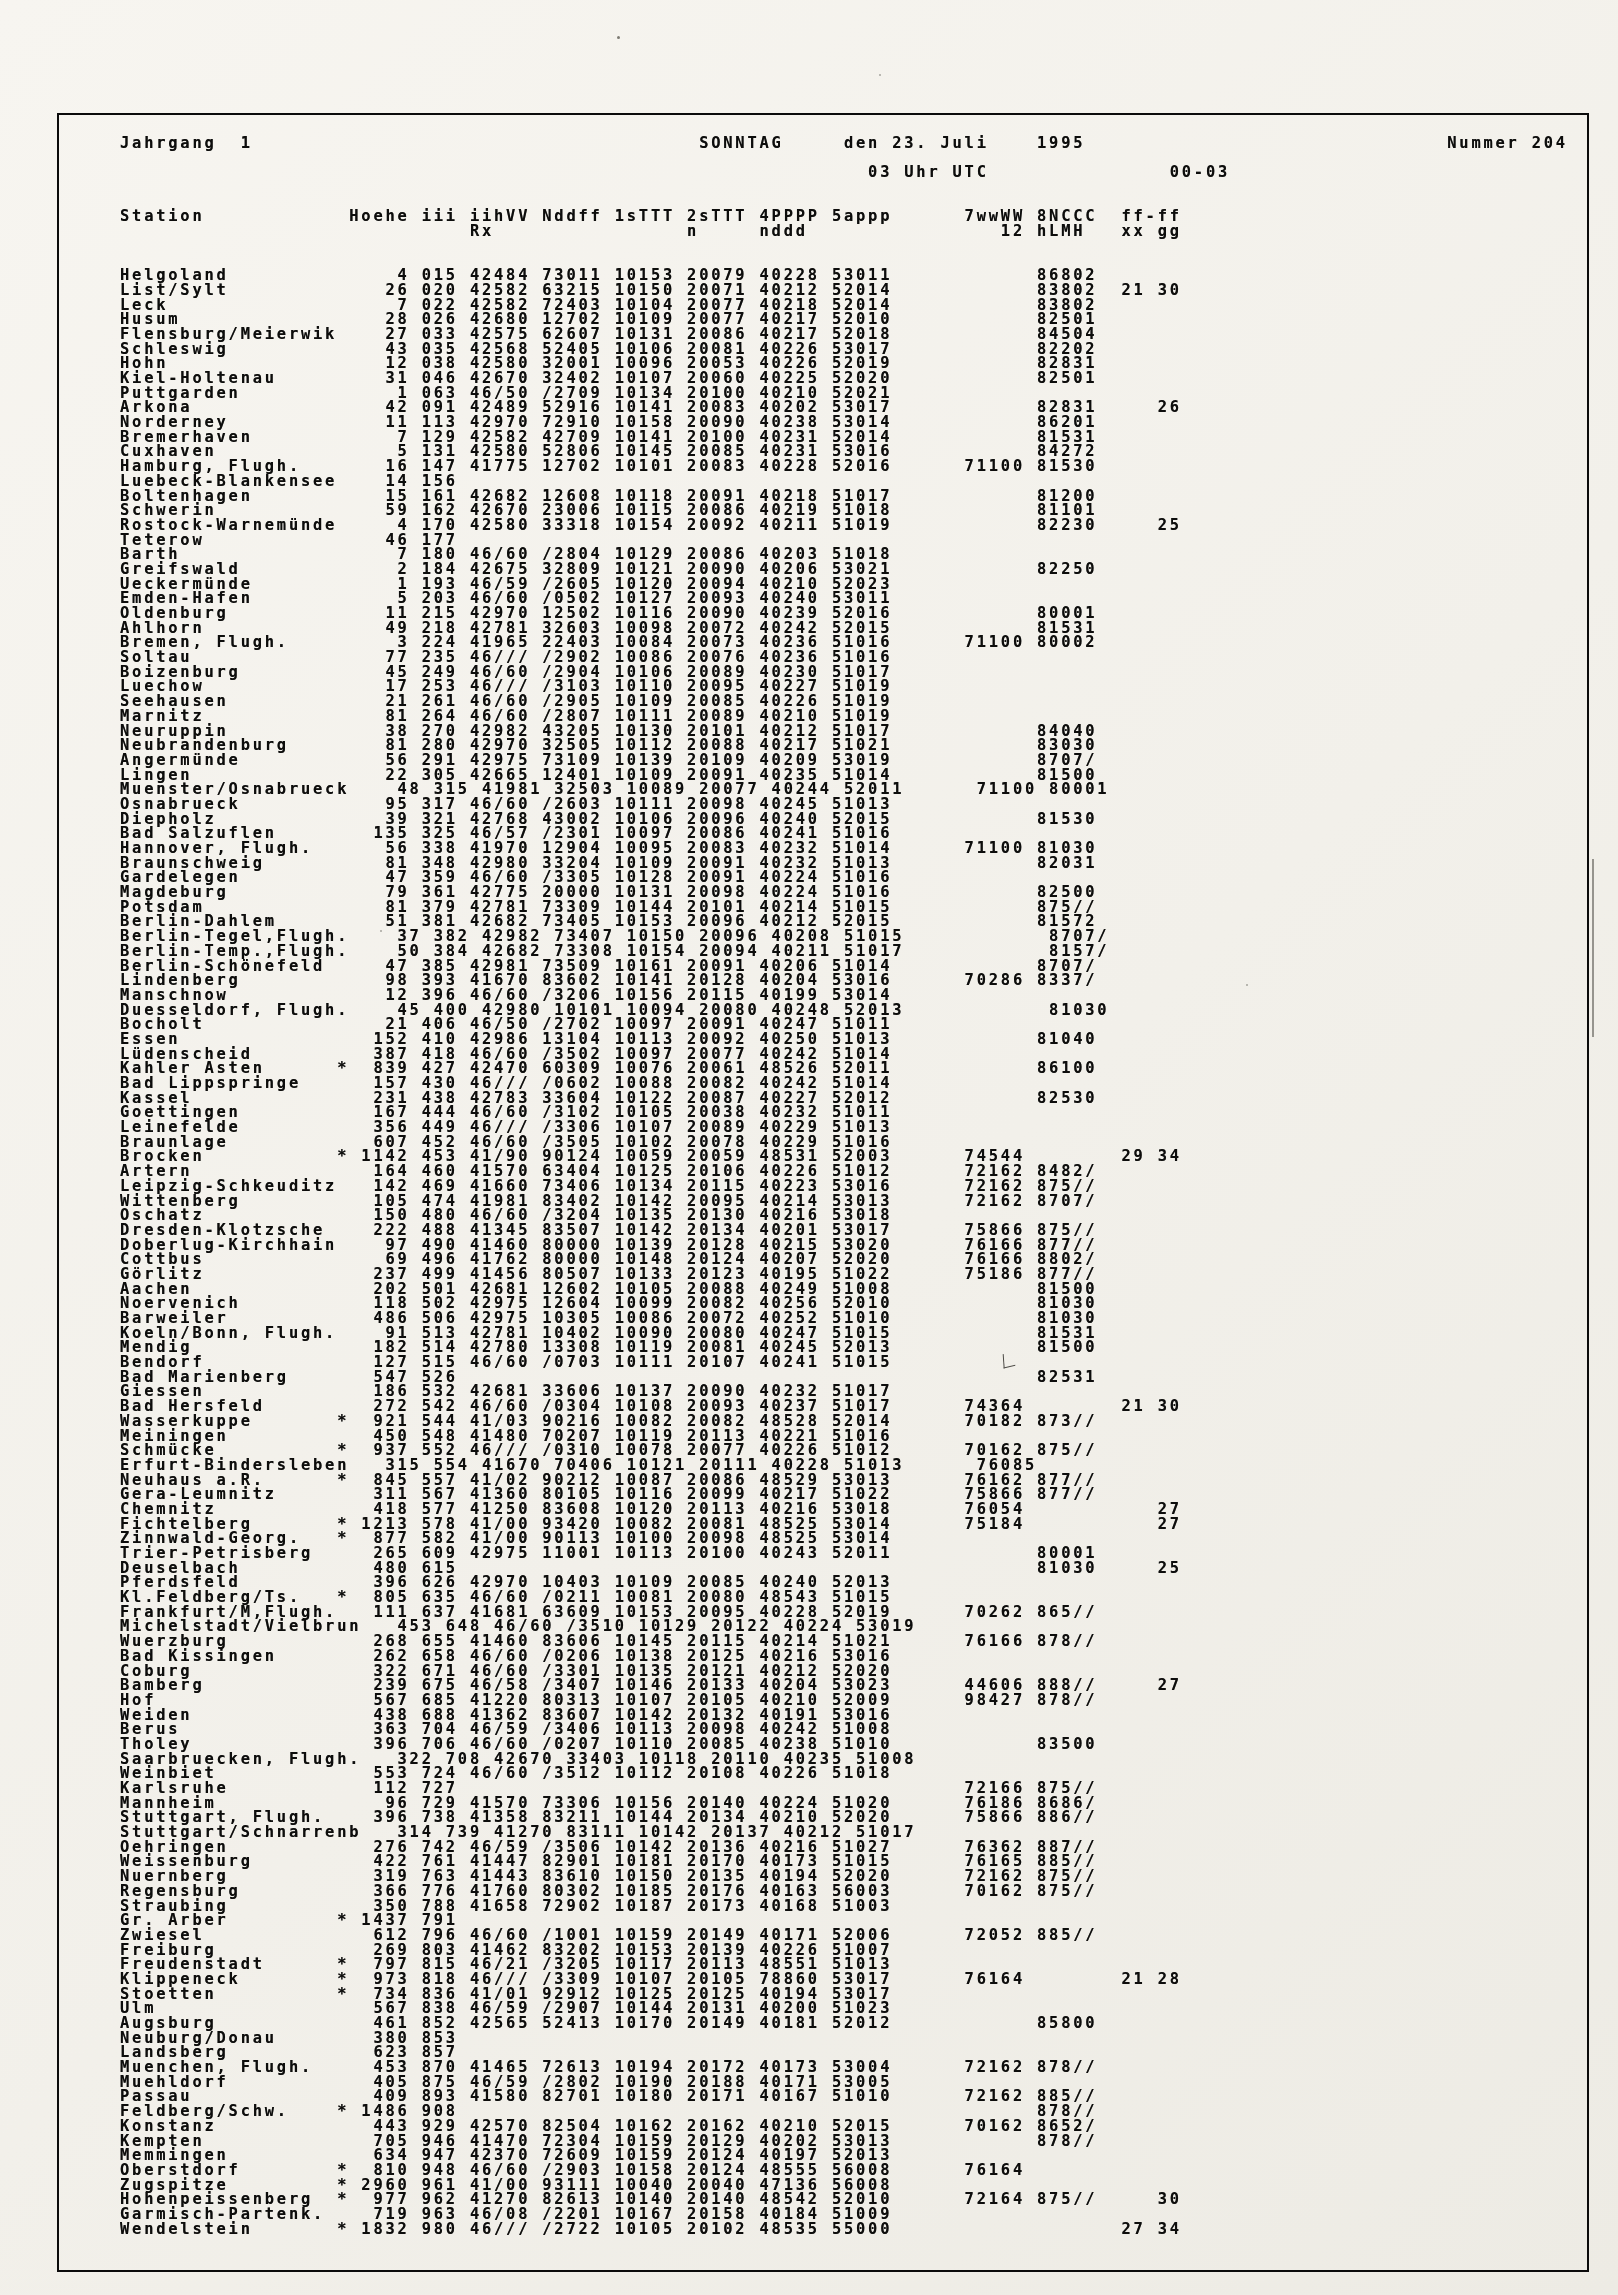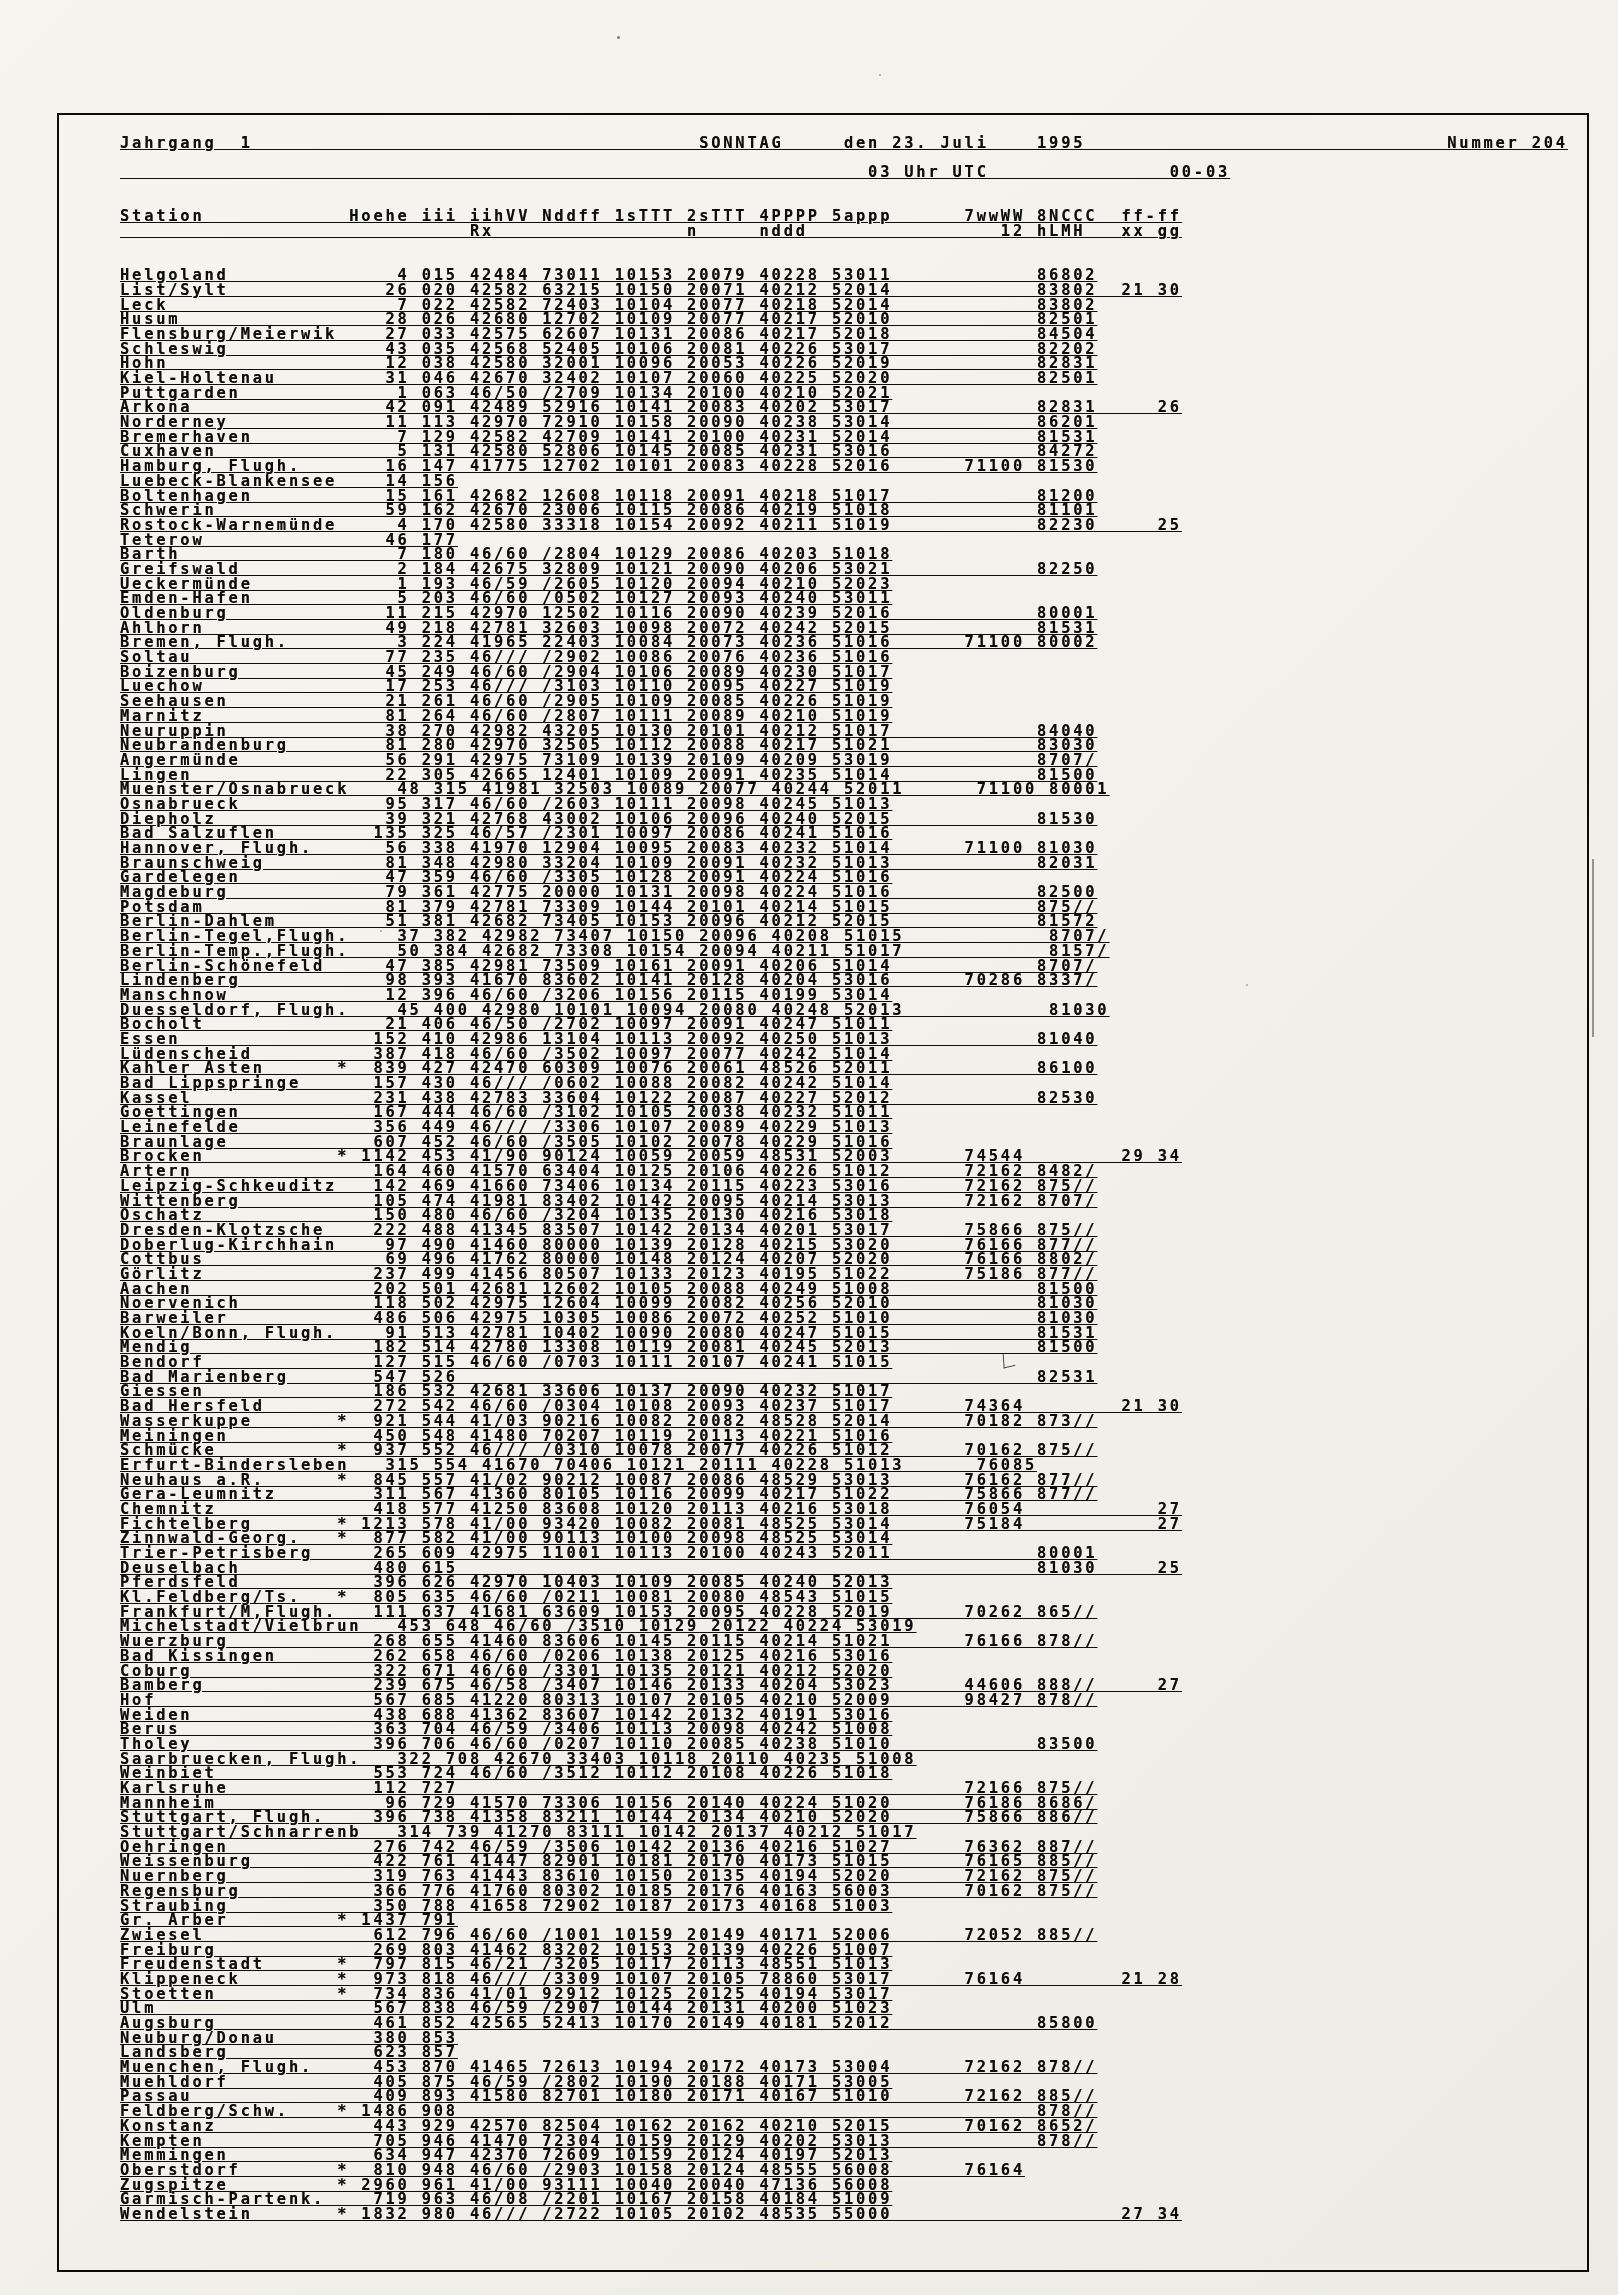--- a/index.html
+++ b/index.html
@@ -9,21 +9,21 @@
     background: linear-gradient(135deg,#f7f5f0 0%, #f2f0ea 55%, #edebe4 100%);
     font-family:"DejaVu Sans Mono", monospace;
     color:#0d0d0c;
     overflow:hidden;
   }
   .page { position:absolute; inset:0; }
   .frame {
     position:absolute; left:57px; top:113px; width:1532px; height:2159px;
     border:2.4px solid #0b0b0b;
   }
-  .content { position:absolute; left:120px; top:136px;text-decoration:underline; }
+  .content { position:absolute; left:120px; top:136px; }
   .line {
     white-space:pre;
     font-size:15.4px;
     line-height:14.7px;
     height:14.7px;
     letter-spacing:2.8px;
     font-weight:bold;
     text-shadow:0 0 0.4px rgba(10,10,10,.5);
   }
   .artifact { position:absolute; }
@@ -177,20 +177,21 @@
         <div class="line">Landsberg            623 857</div>
         <div class="line">Muenchen, Flugh.     453 870 41465 72613 10194 20172 40173 53004      72162 878//</div>
         <div class="line">Muehldorf            405 875 46/59 /2802 10190 20188 40171 53005</div>
         <div class="line">Passau               409 893 41580 82701 10180 20171 40167 51010      72162 885//</div>
         <div class="line">Feldberg/Schw.    * 1486 908                                                878//</div>
         <div class="line">Konstanz             443 929 42570 82504 10162 20162 40210 52015      70162 8652/</div>
         <div class="line">Kempten              705 946 41470 72304 10159 20129 40202 53013            878//</div>
         <div class="line">Memmingen            634 947 42370 72609 10159 20124 40197 52013</div>
         <div class="line">Oberstdorf        *  810 948 46/60 /2903 10158 20124 48555 56008      76164</div>
         <div class="line">Zugspitze         * 2960 961 41/00 93111 10040 20040 47136 56008</div>
+        <div class="line">Hohenpeissenberg  *  977 962 41270 82613 10140 20140 48542 52010      72164 875//     30</div>
         <div class="line">Garmisch-Partenk.    719 963 46/08 /2201 10167 20158 40184 51009</div>
         <div class="line">Wendelstein       * 1832 980 46/// /2722 10105 20102 48535 55000                   27 34</div>
       </div>
   </div>
 
   <div class="artifact speck" style="left:617px;top:36px"></div>
   <div class="artifact speck s2" style="left:879px;top:74px"></div>
   <div class="artifact speck s2" style="left:380px;top:930px"></div>
   <div class="artifact speck s2" style="left:1246px;top:984px"></div>
   <div class="artifact mark-check" style="left:1003px;top:1353px"></div>

